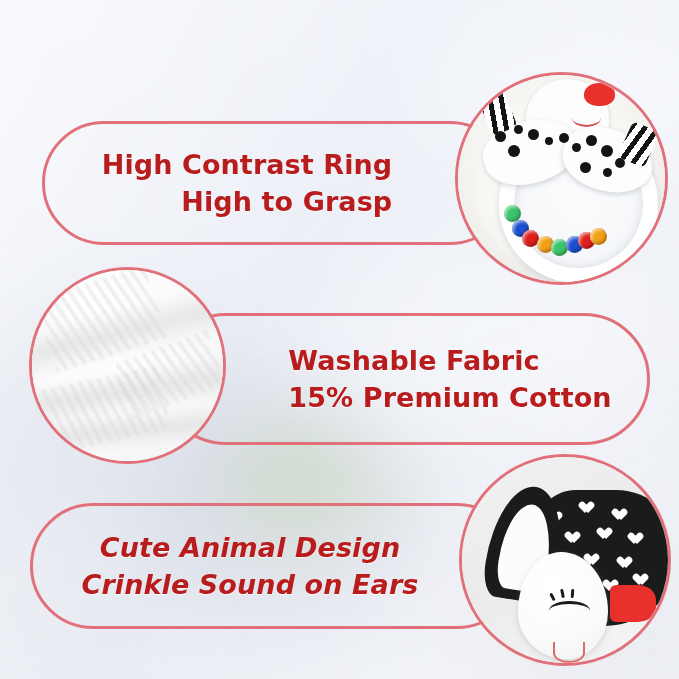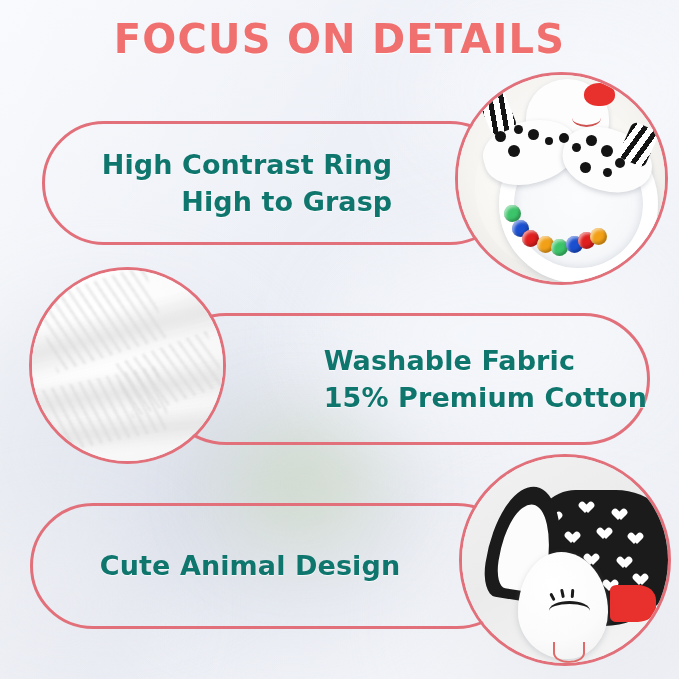--- a/index.html
+++ b/index.html
@@ -70,43 +70,43 @@
     left: 42px; top: 121px;
     width: 470px; height: 124px;
     border-radius: 62px;
     padding-right: 60px;
   }
   .pill-2 {
     left: 160px; top: 313px;
     width: 490px; height: 132px;
     border-radius: 66px;
     padding-left: 90px;
-    justify-content: flex-end;
+    justify-content: center;
   }
   .pill-3 {
     left: 30px; top: 503px;
     width: 490px; height: 126px;
     border-radius: 63px;
     padding-right: 50px;
   }
 
   .pill-text {
     position: relative;
     z-index: 3;
-    color: #0f766e;
+    color: #b91c1c;
     font-weight: 700;
     font-size: 27px;
     line-height: 1.38;
     letter-spacing: .1px;
     text-shadow: 0 1px 1px rgba(255,255,255,.75);
     white-space: nowrap;
   }
   .pill-1 .pill-text { text-align: right; }
   .pill-2 .pill-text { text-align: left; }
-  .pill-3 .pill-text { text-align: center; }
+  .pill-3 .pill-text { text-align: center; font-style: italic; }
 
   
   .photo-circle {
     position: absolute;
     border-radius: 50%;
     box-sizing: border-box;
     border: 3px solid #e2707a;
     overflow: hidden;
     z-index: 4;
   }
@@ -236,21 +236,20 @@
   <div class="bg-base"></div>
   <div class="bg-blob b1"></div>
   <div class="bg-blob b2"></div>
   <div class="bg-blob b3"></div>
   <div class="bg-blob b4"></div>
   <div class="bg-blob b5"></div>
   <div class="bg-blob b6"></div>
   <div class="bg-blob b7"></div>
   <div class="bg-sheen"></div>
 
-  <div class="title">FOCUS ON DETAILS</div>
 
   <div class="pill pill-1">
     <div class="pill-text">
       <div>High Contrast Ring</div>
       <div>High to Grasp</div>
     </div>
   </div>
 
   <div class="photo-circle circle-1">
     <div class="photo-inner">
@@ -309,20 +308,21 @@
         <div class="fabric-rib" style="left:6%;top:6%;width:60%;height:40%;transform:rotate(-18deg);"></div>
         <div class="fabric-rib" style="left:8%;top:56%;width:62%;height:34%;transform:rotate(-12deg);"></div>
         <div class="fabric-rib" style="left:46%;top:40%;width:52%;height:30%;transform:rotate(-20deg);"></div>
       </div>
     </div>
   </div>
 
   <div class="pill pill-3">
     <div class="pill-text">
       <div>Cute Animal Design</div>
+      <div>Crinkle Sound on Ears</div>
     </div>
   </div>
 
   <div class="photo-circle circle-3">
     <div class="photo-inner">
       <div class="cat-scene">
 
         <div class="cat-body-black" style="left:34%;top:16%;width:72%;height:66%;">
           <div class="heart" style="left:12%;top:16%;"></div>
           <div class="heart" style="left:34%;top:9%;"></div>

